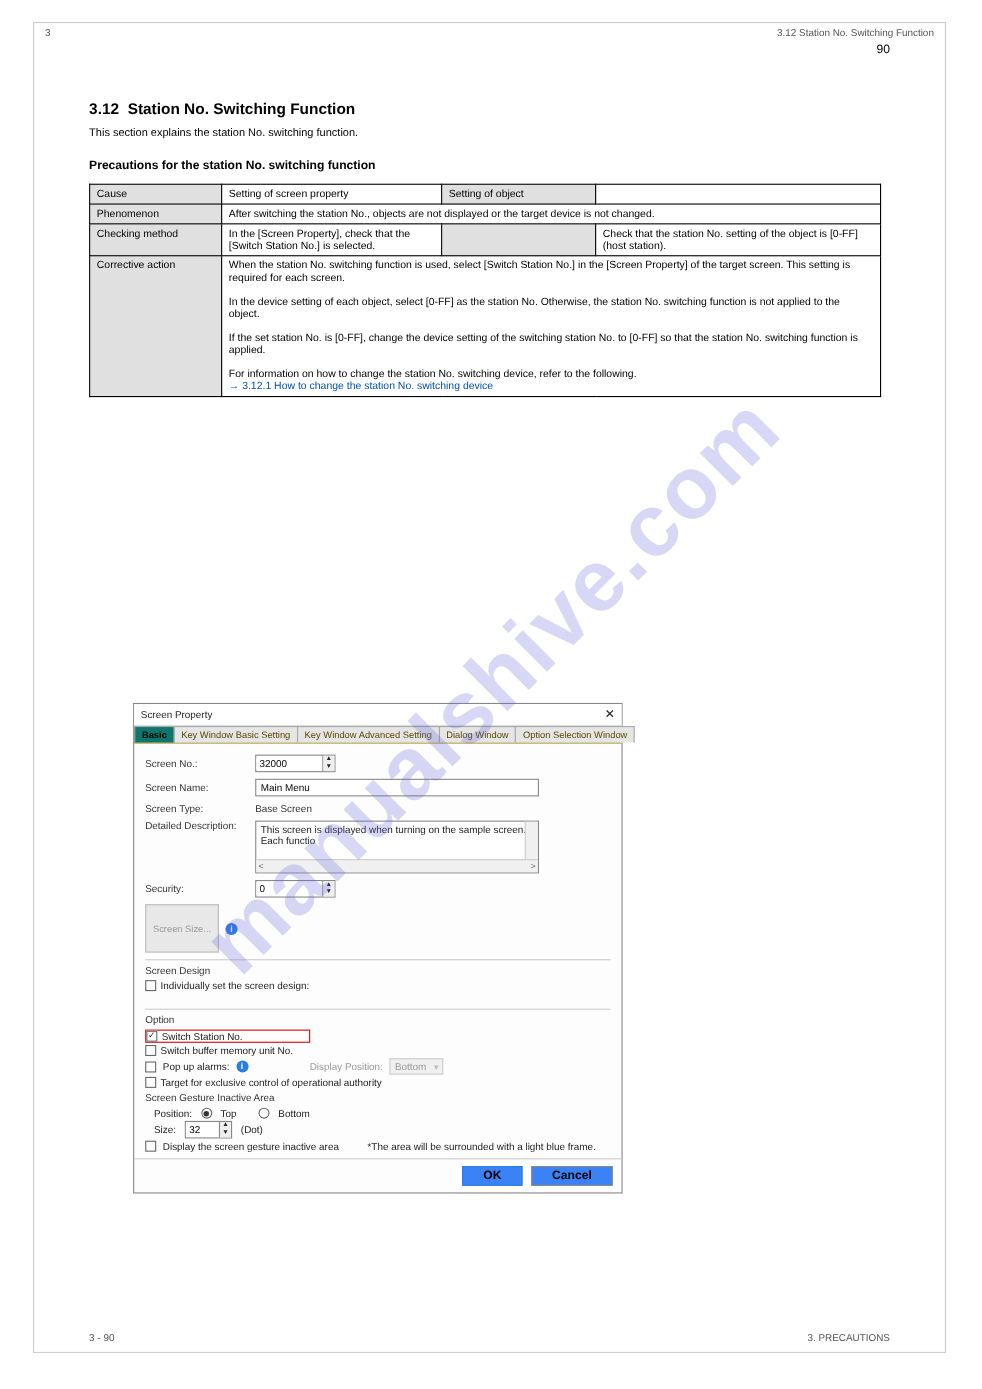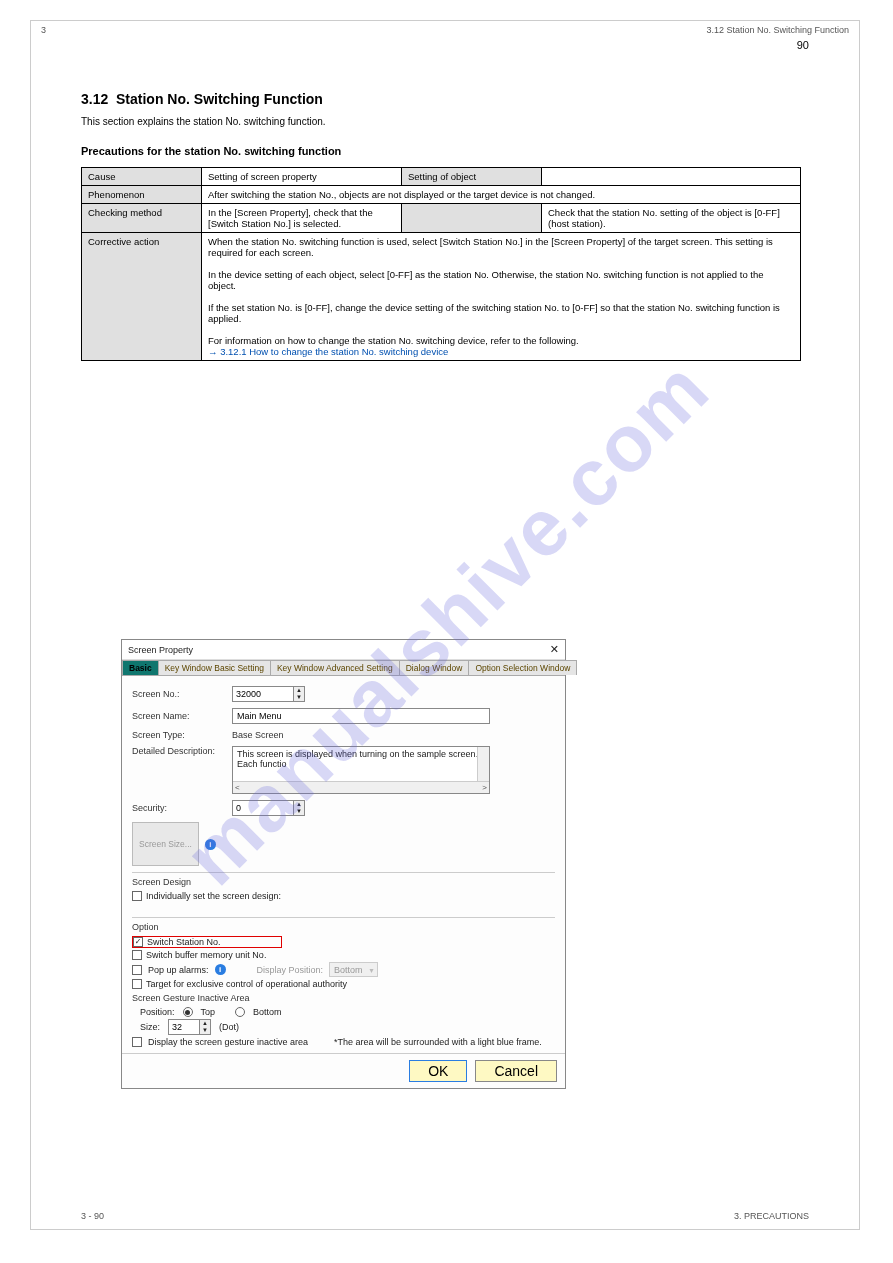--- a/index.html
+++ b/index.html
@@ -143,21 +143,21 @@
   }
   .radio.sel::after{content:"";width:5px;height:5px;background:#333;border-radius:50%;}
   .drop-dis {
     display:inline-block; border:1px solid #ccc; background:#f0f0f0;
     color:#999; padding:0 14px 0 4px; font-size:9px; height:15px; line-height:15px;
     position:relative;
   }
   .drop-dis::after{content:"▾"; position:absolute; right:3px; color:#bbb; font-size:8px;}
   .btn-row { display:flex; justify-content:flex-end; gap:8px; padding:6px 8px; border-top:1px solid #ccc; }
   .dlg-btn {
-    padding:2px 18px; border:1px solid #888; background:#fef9c3; font-size:14px;
+    padding:2px 18px; border:1px solid #888; background:#3b82f6; font-size:11px;font-weight:bold;
   }
   .dlg-btn.primary { border:1.5px solid #2a7de1; }
 
   .footer {
     position:absolute; bottom:8px; left:0; right:0;
     font-size:9px; color:#555; padding:0 50px;
     display:flex; justify-content:space-between;
   }
 </style>
 </head>
@@ -292,21 +292,21 @@
         </span>
       </div>
       <div class="chk-row">
         <span class="chkbox"></span>
         <span>Switch buffer memory unit No.</span>
       </div>
       <div class="chk-row" style="gap:6px">
         <span class="chkbox"></span>
         <span>Pop up alarms:</span>
         <span class="info-icon">i</span>
-        <span style="margin-left:25px;color:#999">Display Position:</span>
+        <span style="margin-left:50px;color:#999">Display Position:</span>
         <span class="drop-dis">Bottom</span>
       </div>
       <div class="chk-row">
         <span class="chkbox"></span>
         <span>Target for exclusive control of operational authority</span>
       </div>
 
       <div class="group-label" style="margin-top:4px">Screen Gesture Inactive Area</div>
       <div class="chk-row" style="gap:8px; padding-left:8px">
         <span>Position:</span>

